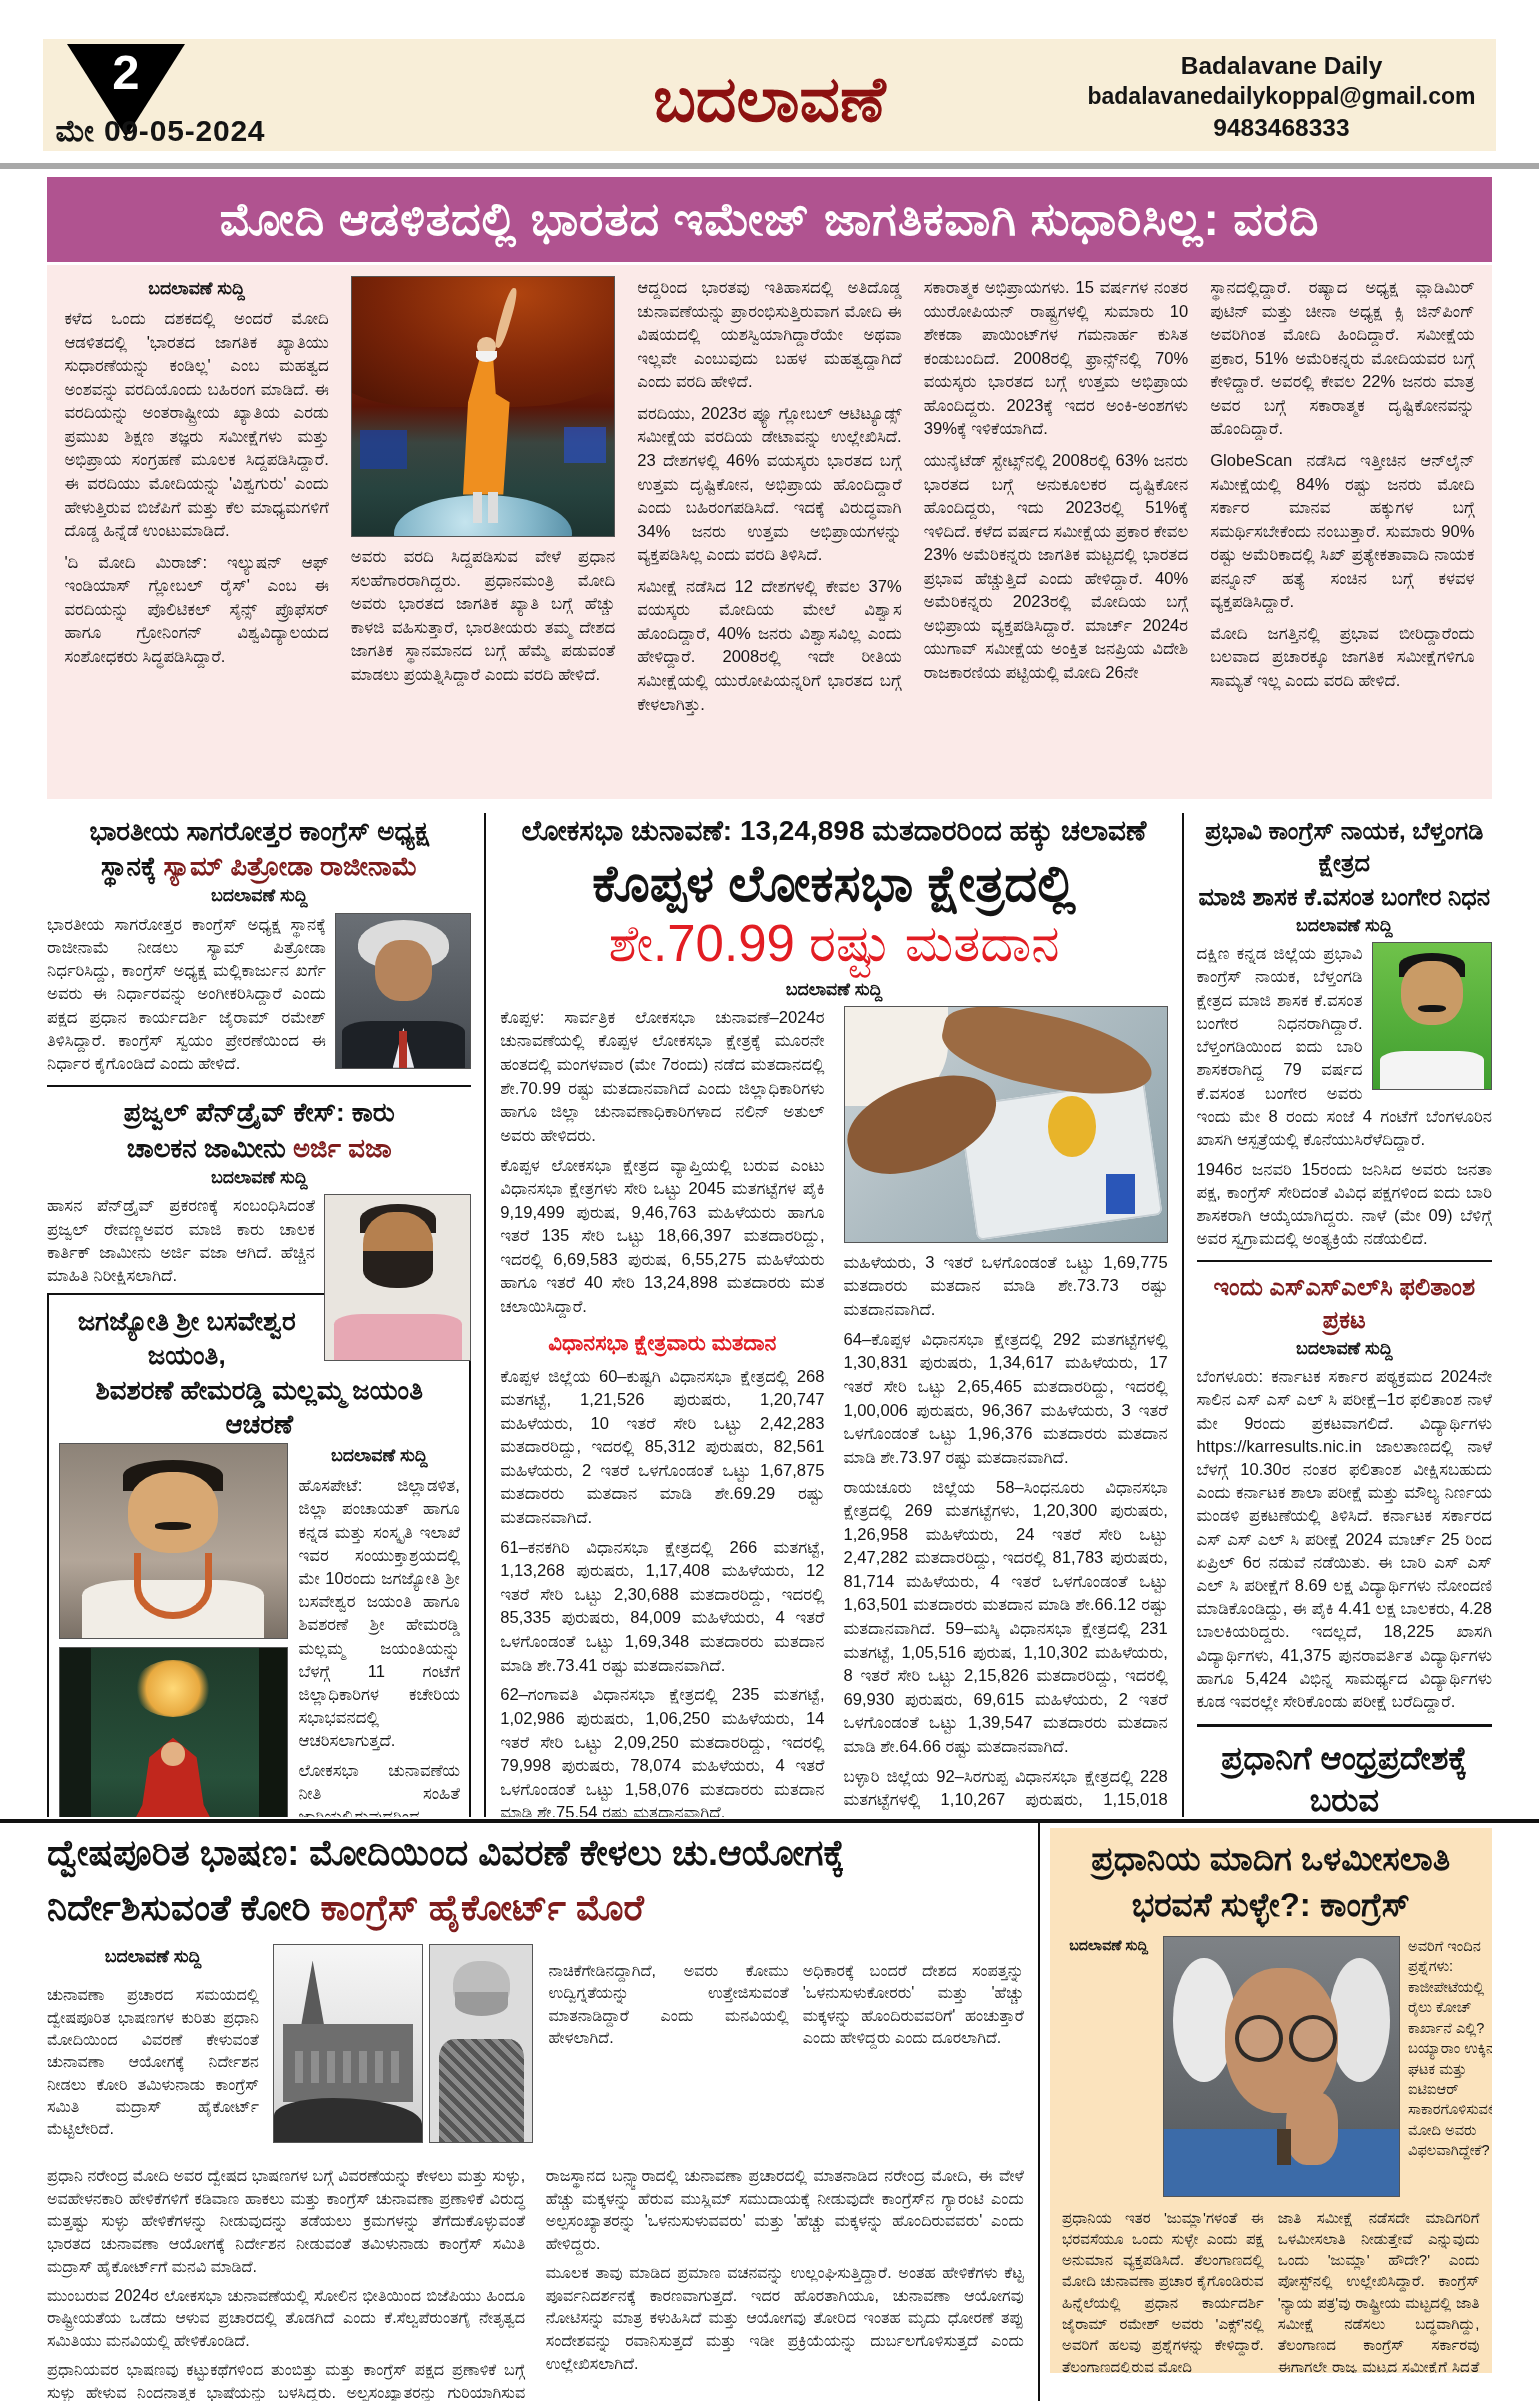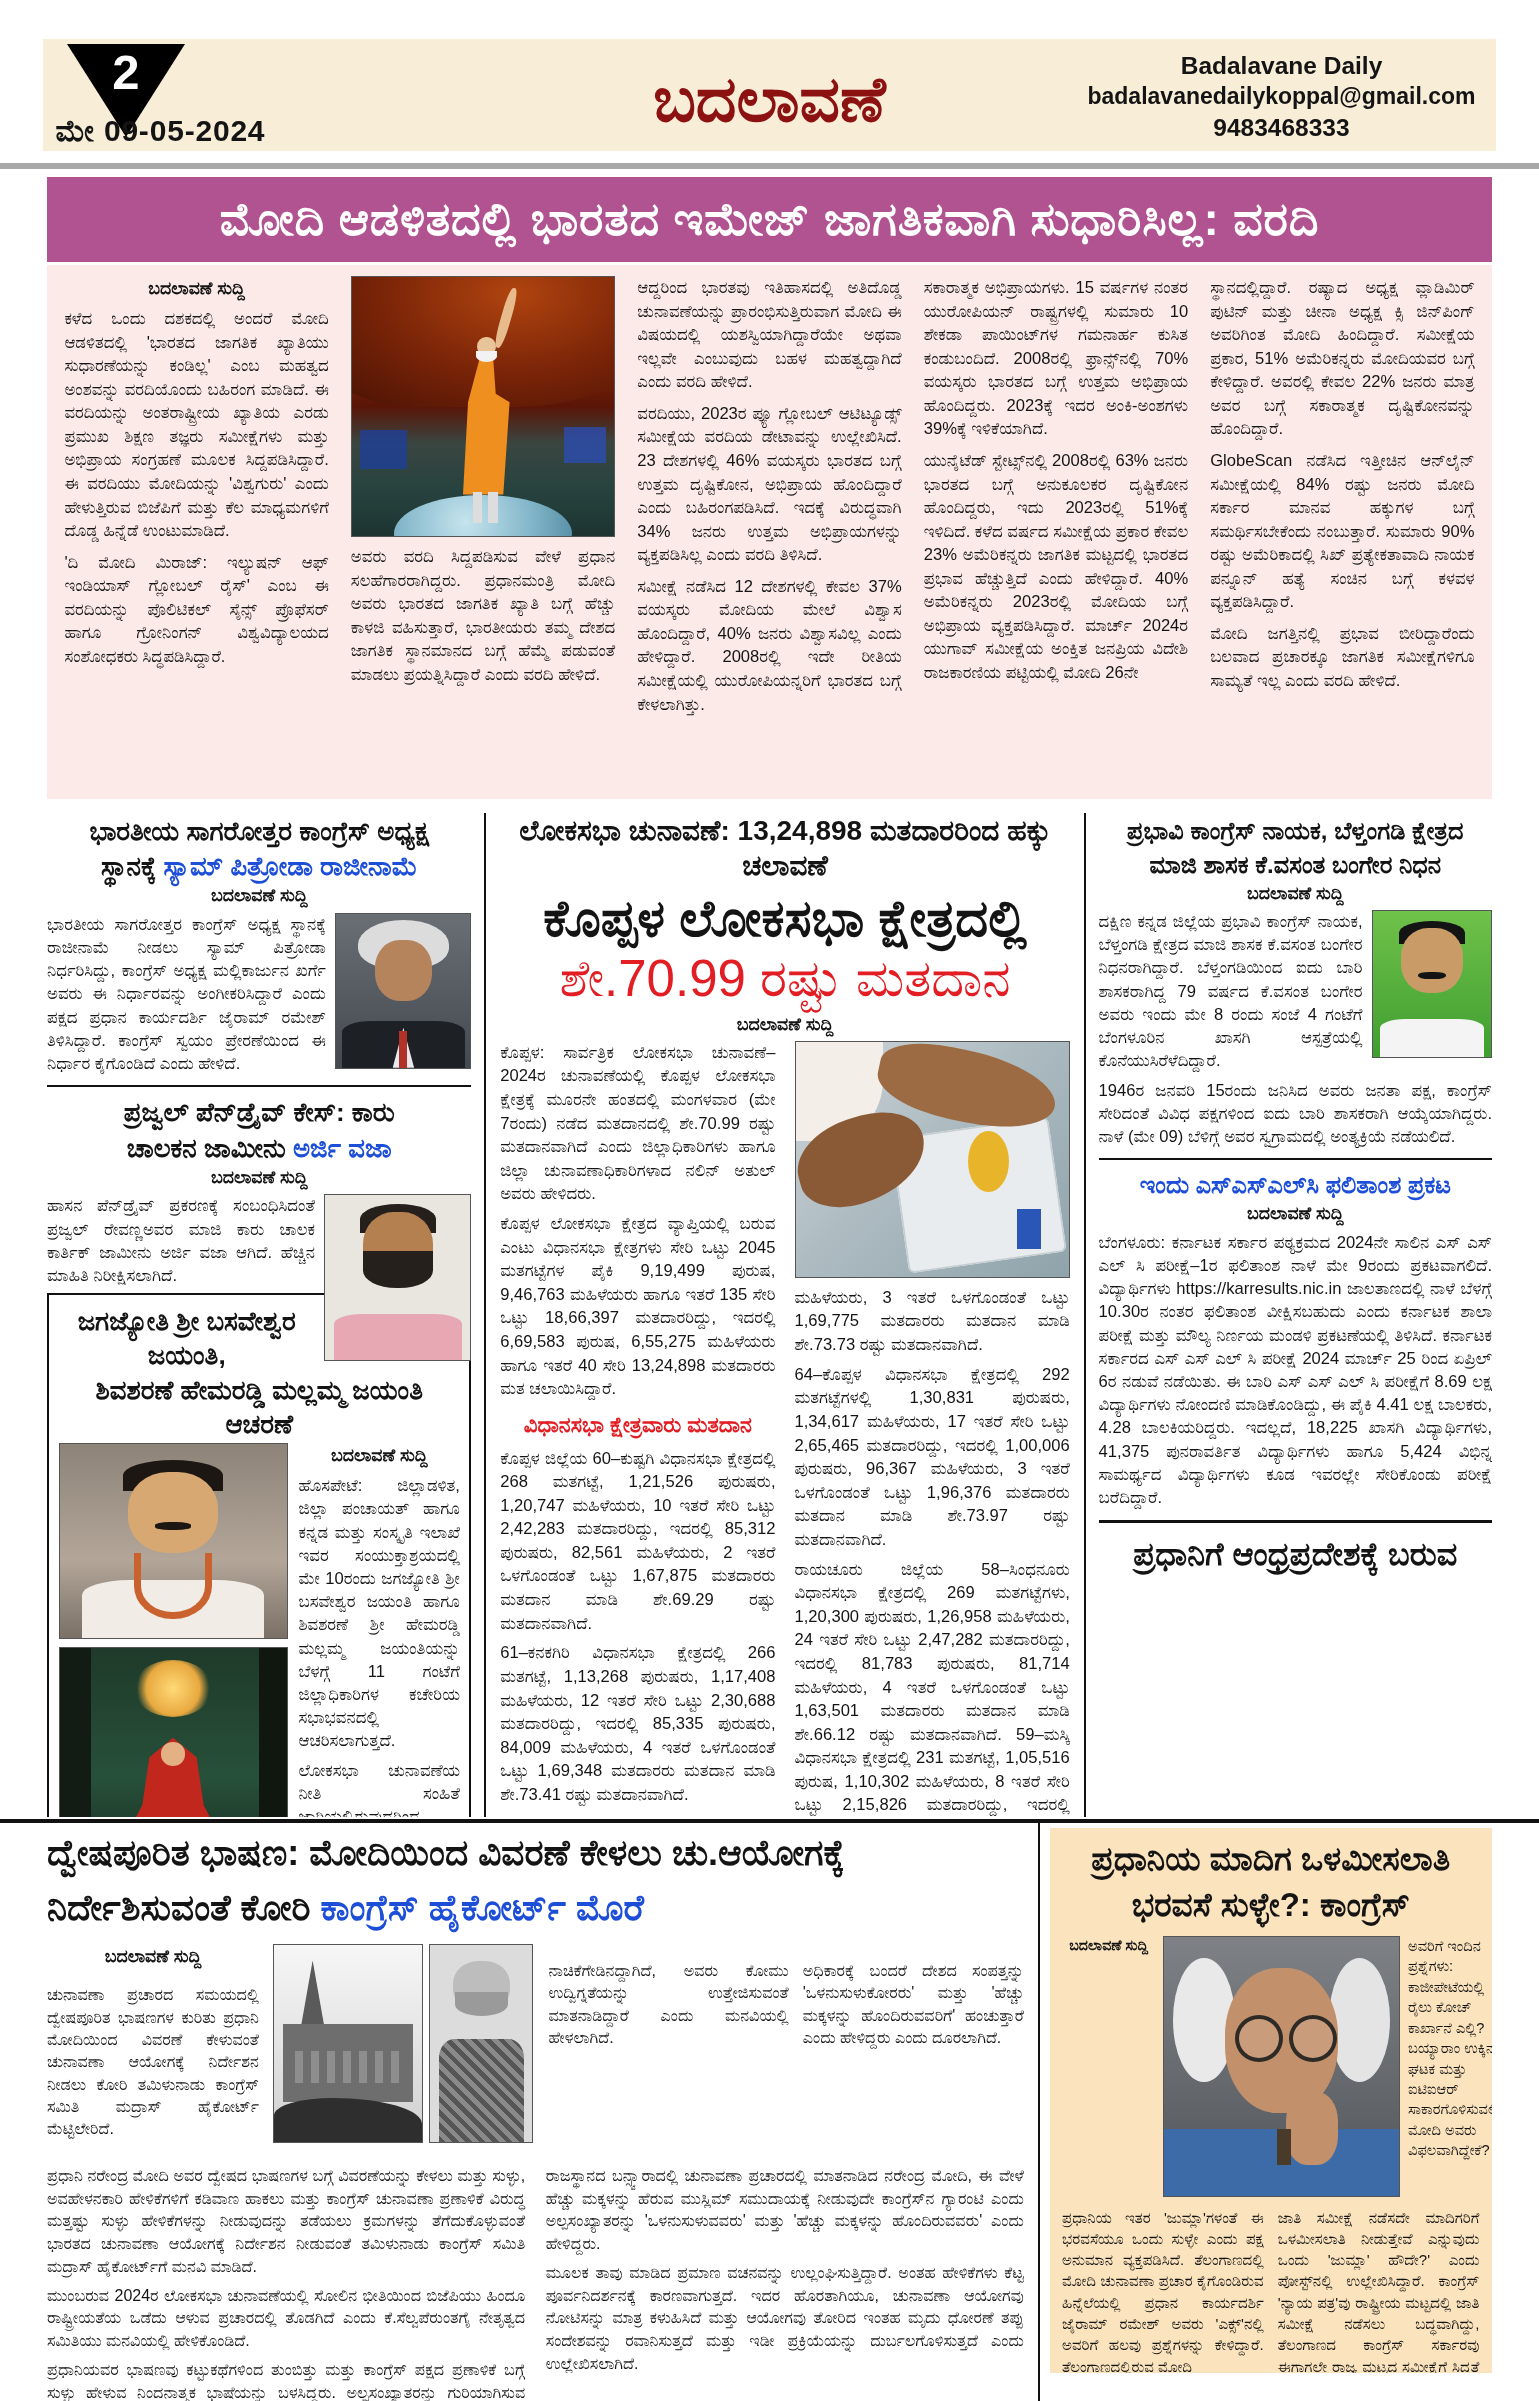--- a/index.html
+++ b/index.html
@@ -25,24 +25,24 @@
   .lead-band h1{margin:0;color:#fff;font-size:46px;font-weight:bold;letter-spacing:0.8px;white-space:nowrap;}
   .lead-body{position:absolute;left:47px;top:265px;width:1445px;height:534px;background:#fbeae8;
              display:flex;gap:22px;padding:11px 17.4px;box-sizing:border-box;overflow:hidden;}
   .lead-col{flex:1;font-size:16.6px;line-height:1.42;text-align:justify;}
   .lead-col p{margin:0 0 8px 0;}
   .byline{text-align:center;font-weight:bold;font-size:17.4px;margin:0 0 6.3px 0;}
 
   
   .mid{position:absolute;left:47px;top:813px;width:1445px;height:1004px;display:flex;overflow:hidden;}
   .mid-left{width:439px;padding-right:12.6px;border-right:2.4px solid #111;box-sizing:border-box;overflow:hidden;}
-  .mid-center{width:600px;padding:0 14.2px;border-right:2.4px solid #111;box-sizing:border-box;overflow:hidden;}
+  .mid-center{width:698px;padding:0 14.2px;border-right:2.4px solid #111;box-sizing:border-box;overflow:hidden;}
   .mid-right{flex:1;padding-left:12.6px;box-sizing:border-box;overflow:hidden;}
   .h-md{font-size:26px;font-weight:bold;line-height:1.3;text-align:center;margin:1.6px 0;}
-  .red{color:#1d4ed8;}
+  .red{color:#7f1d1d;}
   .body-sm{font-size:16.6px;line-height:1.4;text-align:justify;}
   .body-sm p{margin:0 0 6.3px 0;}
   .rule3{border:none;border-top:2.4px solid #111;margin:9.5px 0;}
   .rule4{border:none;border-top:3.2px solid #111;margin:11px 0;}
   .ph{position:relative;overflow:hidden;border:0.8px solid #555;box-sizing:border-box;}
   .float-r{float:right;margin:0 0 4.7px 9.5px;}
 
   .basava-box{border:2.4px solid #111;border-bottom:none;padding:8px 9.5px;}
   .basava-flex{display:flex;gap:11px;}
   .basava-imgs{width:229px;flex:none;display:flex;flex-direction:column;gap:8px;}

